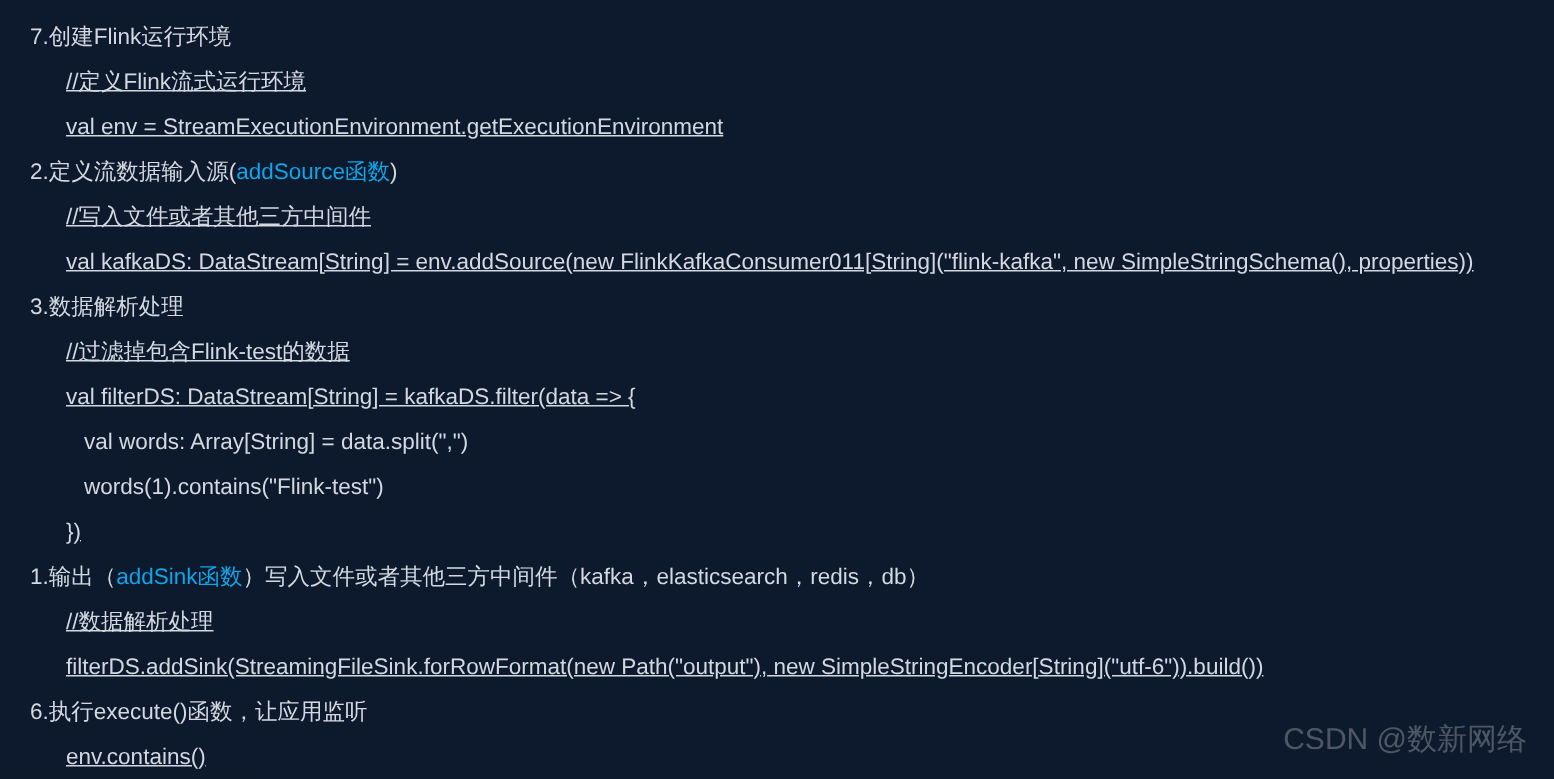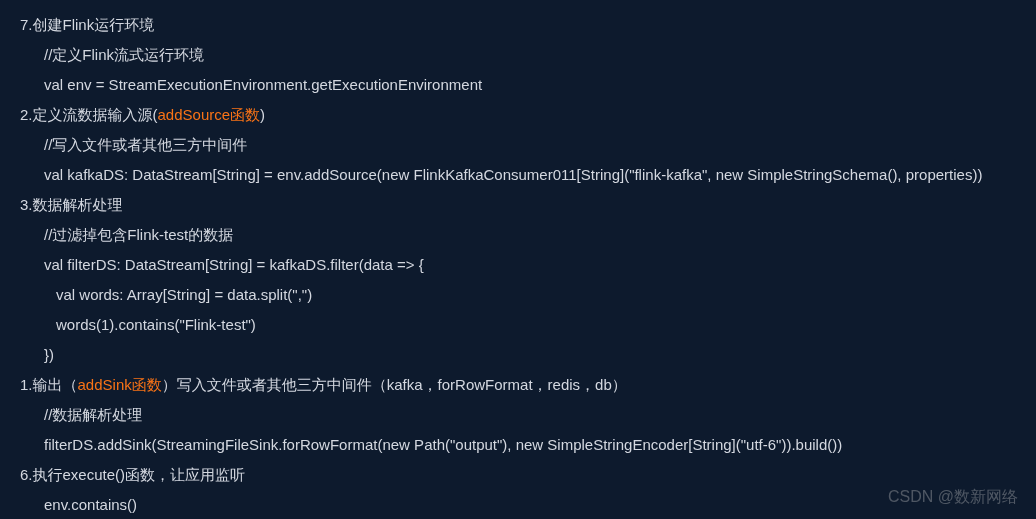--- a/index.html
+++ b/index.html
@@ -18,50 +18,51 @@
       height: 519px;
       overflow: hidden;
       position: relative;
     }
     .line {
       white-space: pre-wrap;
       word-break: break-all;
     }
     .indent1 {
       padding-left: 24px;
+      text-decoration: underline;
     }
     .indent2 {
       padding-left: 36px;
     }
     .red {
-      color: #f97316;
+      color: #0ea5e9;
     }
     .watermark {
       position: absolute;
       right: 18px;
       bottom: 6px;
       color: rgba(200, 200, 200, 0.35);
-      font-size: 16px;
+      font-size: 20px;
       pointer-events: none;
     }
   </style>
 </head>
 <body>
 
 <div class="line"><span>7.创建Flink运行环境</span></div>
 <div class="line indent1"><span>//定义Flink流式运行环境</span></div>
 <div class="line indent1"><span>val env = StreamExecutionEnvironment.getExecutionEnvironment</span></div>
 <div class="line"><span>2.定义流数据输入源(</span><span class="red">addSource函数</span><span>)</span></div>
 <div class="line indent1"><span>//写入文件或者其他三方中间件</span></div>
 <div class="line indent1"><span>val kafkaDS: DataStream[String] = env.addSource(new FlinkKafkaConsumer011[String]("flink-kafka", new SimpleStringSchema(), properties))</span></div>
 <div class="line"><span>3.数据解析处理</span></div>
 <div class="line indent1"><span>//过滤掉包含Flink-test的数据</span></div>
 <div class="line indent1"><span>val filterDS: DataStream[String] = kafkaDS.filter(data =&gt; {</span></div>
 <div class="line indent2"><span>val words: Array[String] = data.split(",")</span></div>
 <div class="line indent2"><span>words(1).contains("Flink-test")</span></div>
 <div class="line indent1"><span>})</span></div>
-<div class="line"><span>1.输出（</span><span class="red">addSink函数</span><span>）写入文件或者其他三方中间件（kafka，forRowFormat，redis，db）</span></div>
+<div class="line"><span>1.输出（</span><span class="red">addSink函数</span><span>）写入文件或者其他三方中间件（kafka，elasticsearch，redis，db）</span></div>
 <div class="line indent1"><span>//数据解析处理</span></div>
 <div class="line indent1"><span>filterDS.addSink(StreamingFileSink.forRowFormat(new Path("output"), new SimpleStringEncoder[String]("utf-6")).build())</span></div>
 <div class="line"><span>6.执行execute()函数，让应用监听</span></div>
 <div class="line indent1"><span>env.contains()</span></div>
 
 <div class="watermark"><span>CSDN @数新网络</span></div>
 
 </body></html>

